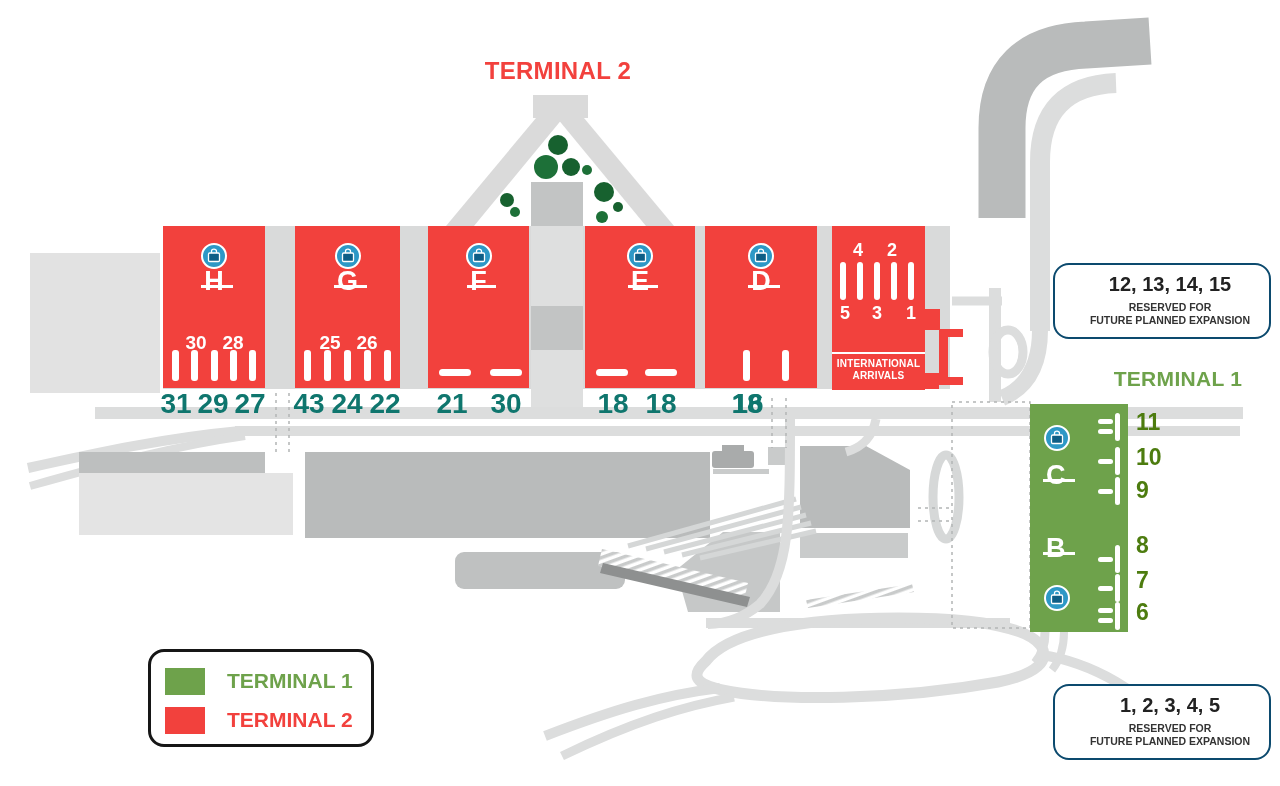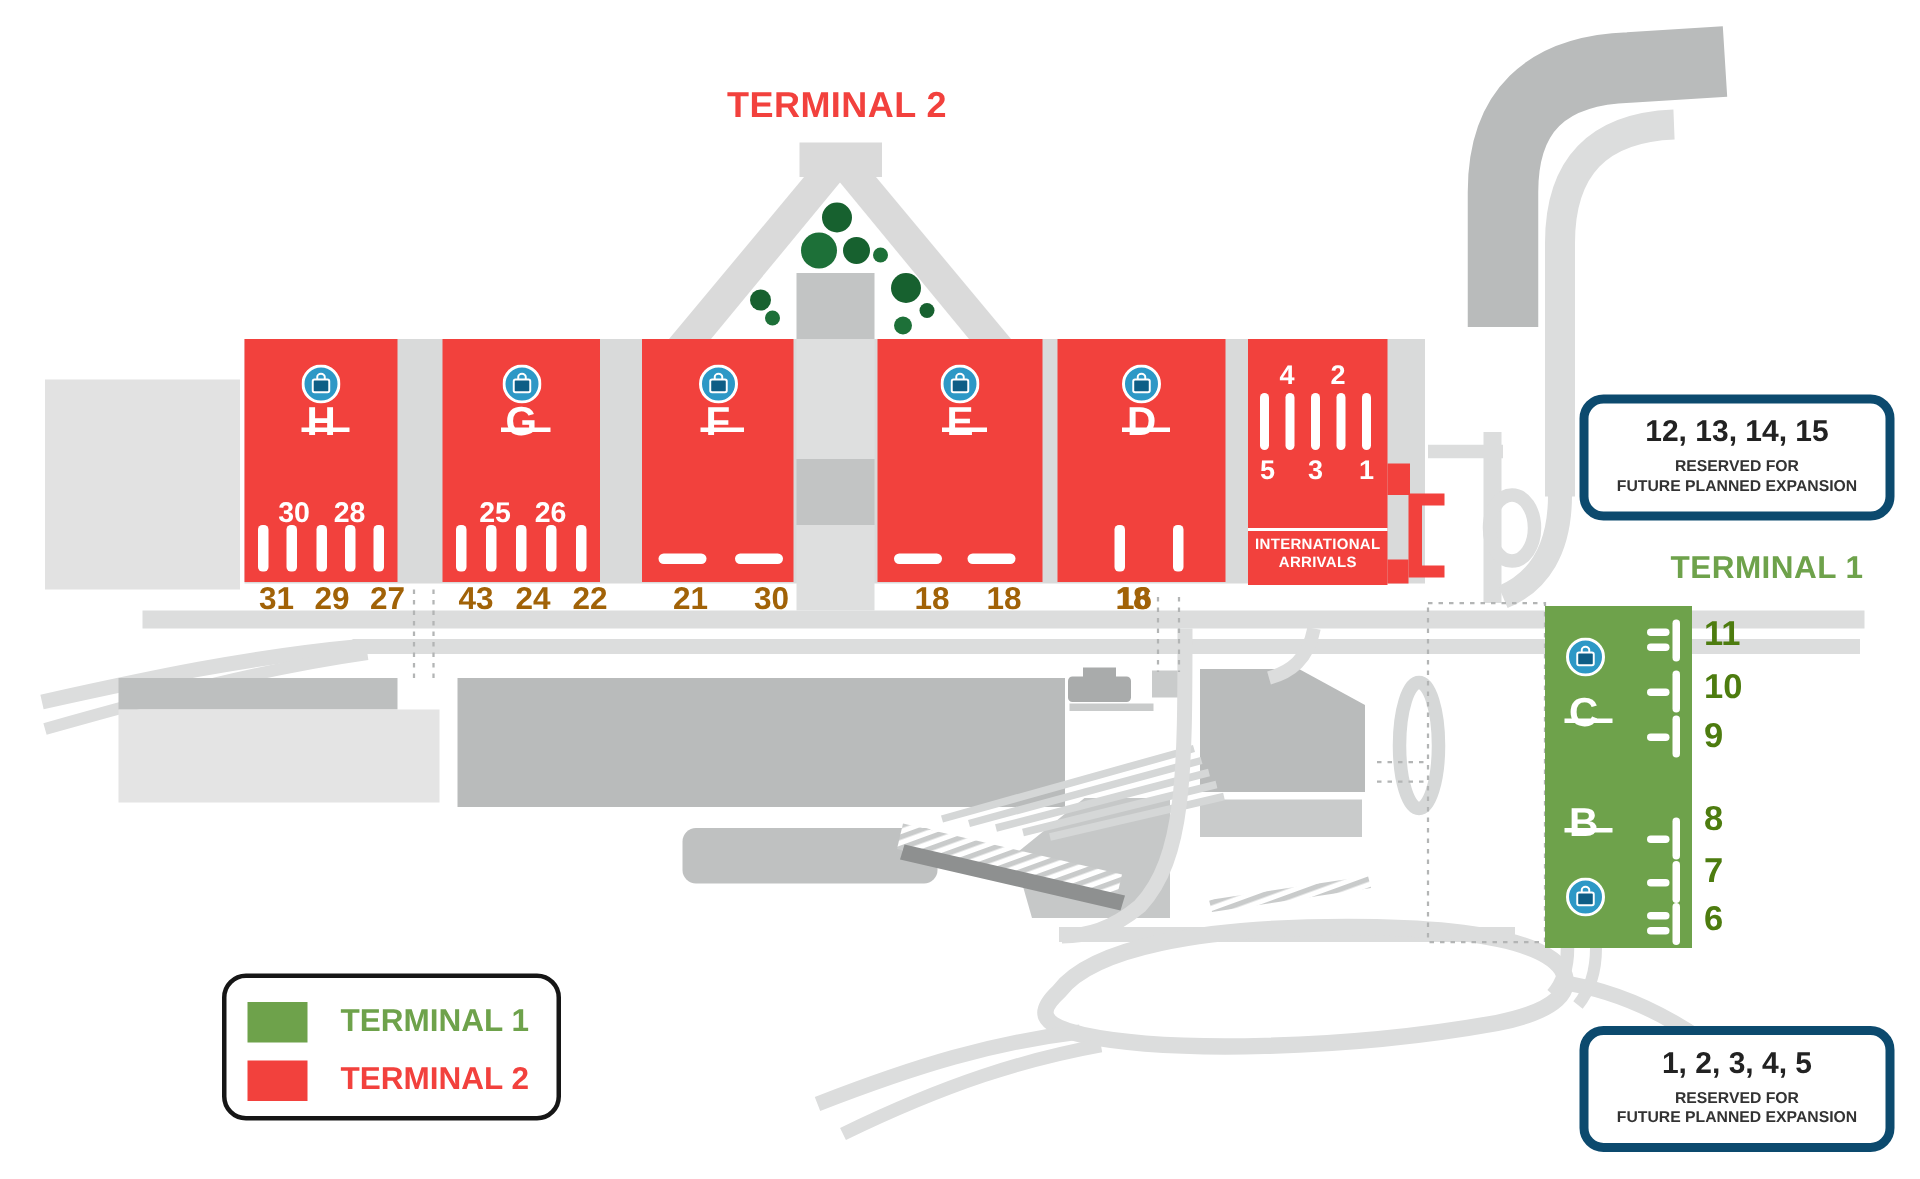--- a/index.html
+++ b/index.html
@@ -37,37 +37,37 @@
 
   
   #intl { position:absolute; left:832px; top:226px; width:93px; height:164px; z-index:2;
           background:var(--terminal2-red,#f2413d); color:#fff; }
   #intl .num { position:absolute; width:30px; text-align:center; font-size:18px; }
   #intl .itick { position:absolute; top:36px; width:6px; height:38px; background:#fff; border-radius:3px; }
   #intl .sep { position:absolute; top:126px; left:0; right:0; height:2px; background:#fff; }
   #intl .intl-label { position:absolute; top:132px; left:0; right:0; text-align:center;
                       font-size:10px; line-height:12px; letter-spacing:.2px; }
 
-  .gnum { position:absolute; top:388px; width:40px; text-align:right; font-size:21px; color:#a16207; z-index:3; }
+  .gnum { position:absolute; top:388px; width:40px; text-align:center; font-size:28px; color:#0f766e; z-index:3; }
 
   
   #t1-block { position:absolute; left:1030px; top:404px; width:98px; height:228px; z-index:2;
               background:var(--terminal1-green,#6ea24b); }
   #t1-block .bag-icon { margin-left:0; }
   #t1-block .zone-letter { text-align:left; }
   .marker { position:absolute; right:8px; width:24px; height:28px; }
   .marker .vbar { position:absolute; right:0; top:0; width:5px; height:100%; background:#fff; border-radius:2.5px; }
   .marker .stem  { position:absolute; right:7px; top:11.5px; width:15px; height:5px; background:#fff; border-radius:2.5px; }
   .marker.double .stem { top:6px; }
   .marker .stem2 { position:absolute; right:7px; top:16px; width:15px; height:5px; background:#fff; border-radius:2.5px; }
   .t1num { position:absolute; left:1136px; width:36px; text-align:left; font-size:23px; color:#4d7c0f; z-index:3; }
 
   
   .callout { position:absolute; left:1053px; width:198px; z-index:3; background:#fff;
-             border:6px solid #0c4a6e; border-radius:16px; text-align:center; padding:8px 0 10px 0; }
+             border:2px solid #0c4a6e; border-radius:16px; text-align:center; padding:8px 0 10px 16px; }
   .callout .gates { font-size:20px; color:#222; margin-bottom:5px; }
   .callout .small { font-size:10.5px; line-height:13px; color:#333; }
   #callout-north { top:263px; }
   #callout-south { top:648px;margin-top:36px; }
 
   
   #legend { position:absolute; left:148px; top:649px; width:220px; height:92px; z-index:3;
             background:#fff; border:3.5px solid #161616; border-radius:16px; }
   .legend-row { position:absolute; left:14px; height:28px; display:flex; align-items:center; }
   .legend-row .swatch { width:40px; height:27px; margin-right:22px; }

